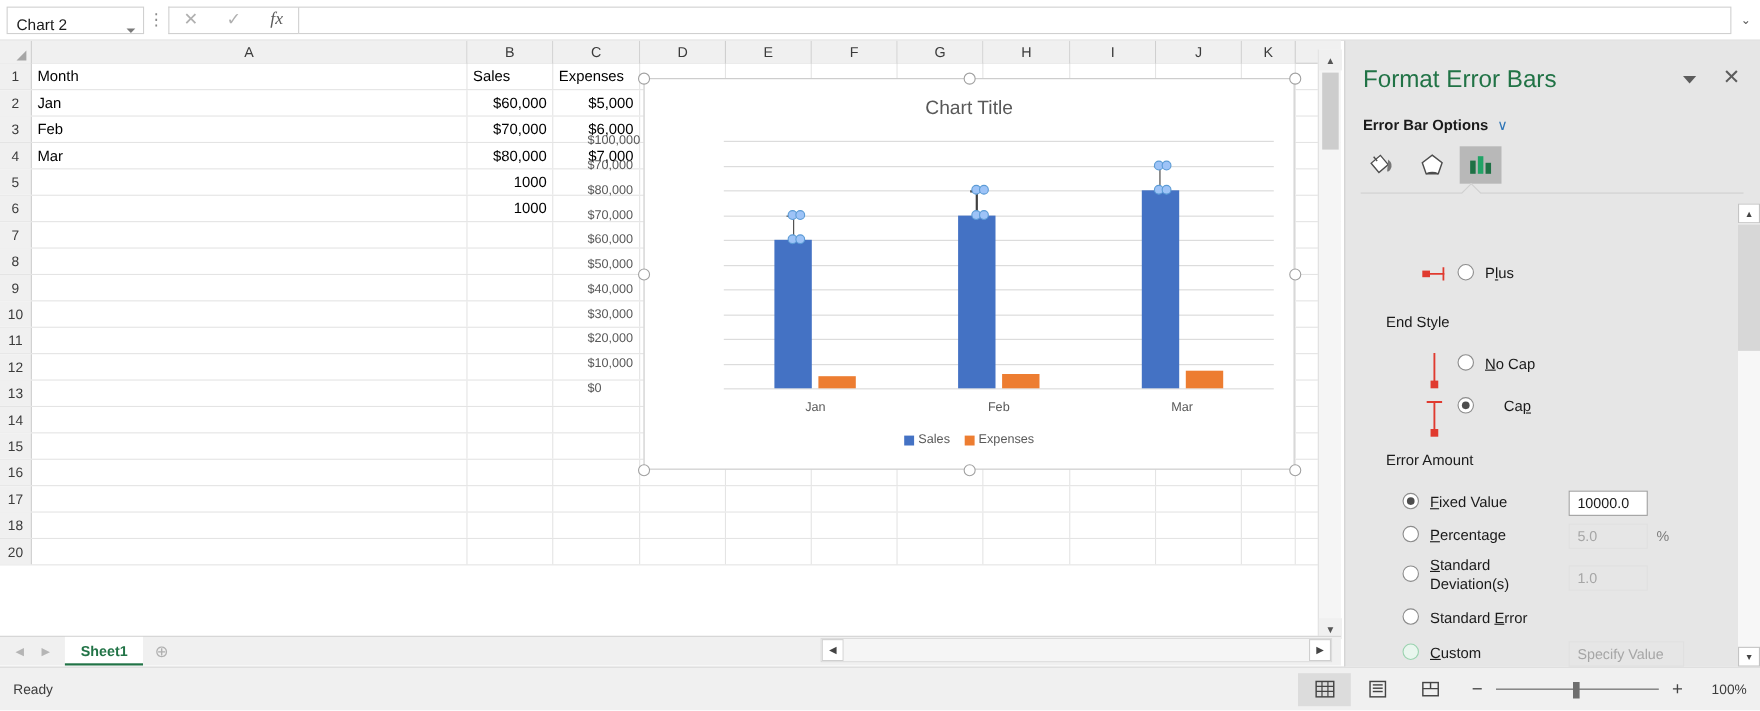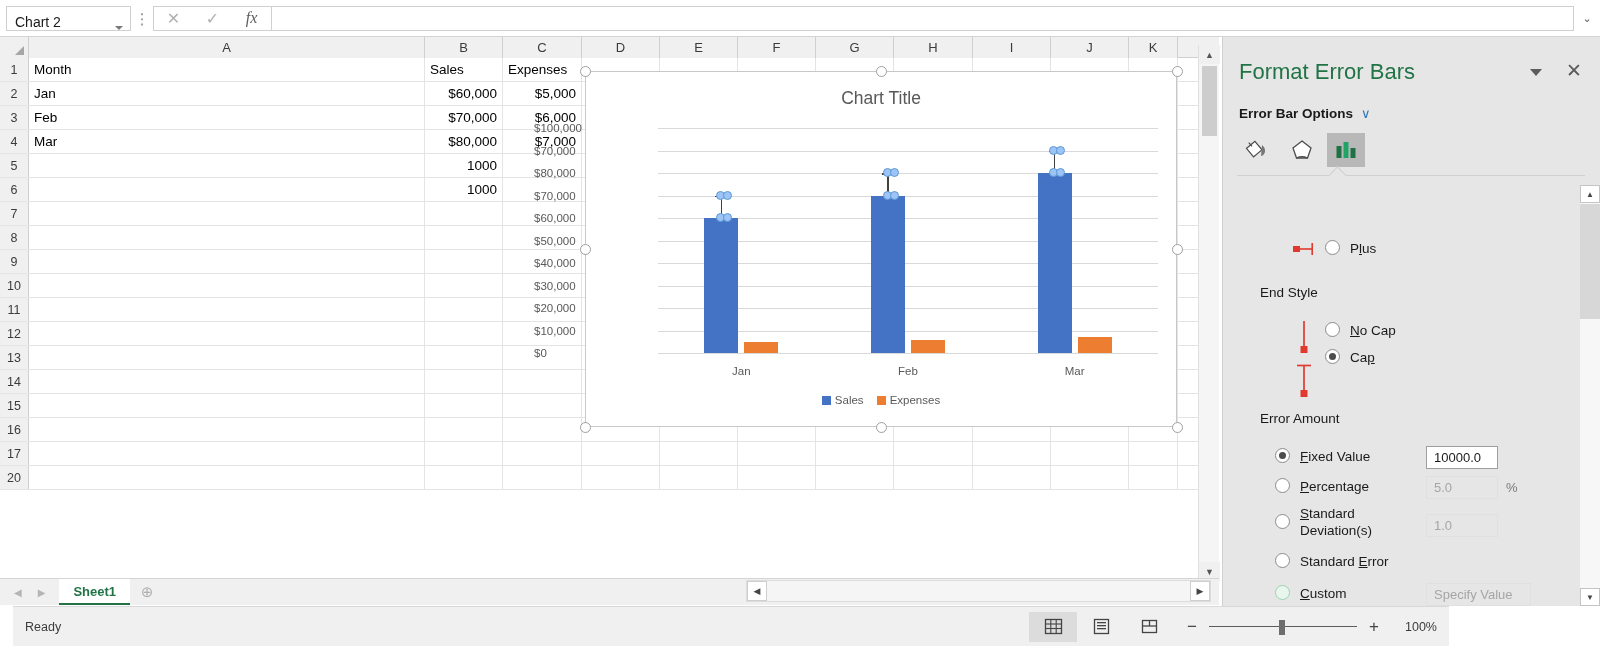--- a/index.html
+++ b/index.html
@@ -149,21 +149,21 @@
   .tab-grip { margin-left:auto; color:#a0a0a0; font-size:13px; padding-right:6px; }
   .hscroll {
     position:absolute; left:746px; top:580px; width:465px; height:22px;
     background:#f0f0f0; border:1px solid #dcdcdc; display:flex; align-items:center;
   }
   .hs-arrow { width:20px; height:20px; display:flex;align-items:center;justify-content:center; color:#444; font-size:9px; background:#fff; border:1px solid #cfcfcf;}
   .hs-track { flex:1; height:20px; background:#f5f5f5; }
 
   
   .statusbar {
-    position:absolute; left:13px; top:606px; width:1436px; height:40px;
+    position:absolute; left:0; top:606px; width:1600px; height:40px;
     background:#f0f0f0; border-top:1px solid #d8d8d8;
     display:flex; align-items:center;
   }
   .status-text { margin-left:12px; font-size:12.5px; color:#3b3b3b; }
   .status-right { margin-left:auto; display:flex; align-items:center; gap:0; padding-right:12px; }
   .view-btn { width:48px; height:30px; display:flex; align-items:center; justify-content:center; color:#444; }
   .view-btn.active { background:#dcdcdc; }
   .zoom-ctl { display:flex; align-items:center; gap:10px; margin-left:12px; color:#444; }
   .zoom-minus, .zoom-plus { font-size:17px; width:14px; text-align:center; }
   .zoom-track { position:relative; width:148px; height:16px; }
@@ -496,20 +496,34 @@
           <div class="cell txt" style="width: 78px;"></div>
           <div class="cell txt" style="width: 78px;"></div>
           <div class="cell txt" style="width: 78px;"></div>
           <div class="cell txt" style="width: 79px;"></div>
           <div class="cell txt" style="width: 78px;"></div>
           <div class="cell txt" style="width: 78px;"></div>
           <div class="cell txt" style="width: 49px;"></div>
         </div>
         <div class="row">
           <div class="row-head">17</div>
+          <div class="cell txt" style="width: 396px;"></div>
+          <div class="cell num" style="width: 78px;"></div>
+          <div class="cell num" style="width: 79px;"></div>
+          <div class="cell txt" style="width: 78px;"></div>
+          <div class="cell txt" style="width: 78px;"></div>
+          <div class="cell txt" style="width: 78px;"></div>
+          <div class="cell txt" style="width: 78px;"></div>
+          <div class="cell txt" style="width: 79px;"></div>
+          <div class="cell txt" style="width: 78px;"></div>
+          <div class="cell txt" style="width: 78px;"></div>
+          <div class="cell txt" style="width: 49px;"></div>
+        </div>
+        <div class="row">
+          <div class="row-head">18</div>
           <div class="cell txt" style="width: 396px;"></div>
           <div class="cell num" style="width: 78px;"></div>
           <div class="cell num" style="width: 79px;"></div>
           <div class="cell txt" style="width: 78px;"></div>
           <div class="cell txt" style="width: 78px;"></div>
           <div class="cell txt" style="width: 78px;"></div>
           <div class="cell txt" style="width: 78px;"></div>
           <div class="cell txt" style="width: 79px;"></div>
           <div class="cell txt" style="width: 78px;"></div>
           <div class="cell txt" style="width: 78px;"></div>
@@ -728,21 +742,21 @@
         <span class="opt-label"><u>N</u>o Cap</span>
       </div>
 
       <div class="err-ico" style="left:72px; top:178px;">
         <svg width="18" height="38" viewBox="0 0 18 38">
           <line x1="2" y1="2.5" x2="16" y2="2.5" stroke="#e03a2f" stroke-width="1.7"></line>
           <line x1="9" y1="2" x2="9" y2="28" stroke="#e03a2f" stroke-width="1.7"></line>
           <rect x="5.5" y="27" width="7" height="7" fill="#e03a2f"></rect>
         </svg>
       </div>
-      <div class="opt-row" style="left:102px; top:164px;">
+      <div class="opt-row" style="left:102px; top:176px;gap:17px;">
         <span class="radio checked" id="r-cap"></span>
         <span class="opt-label">Ca<u>p</u></span>
       </div>
 
       <div class="section-label" style="left:37px; top:226px;">Error Amount</div>
 
       <div class="opt-row" style="left:52px; top:263px;">
         <span class="radio checked"></span>
         <span class="opt-label"><u>F</u>ixed Value</span>
       </div>

